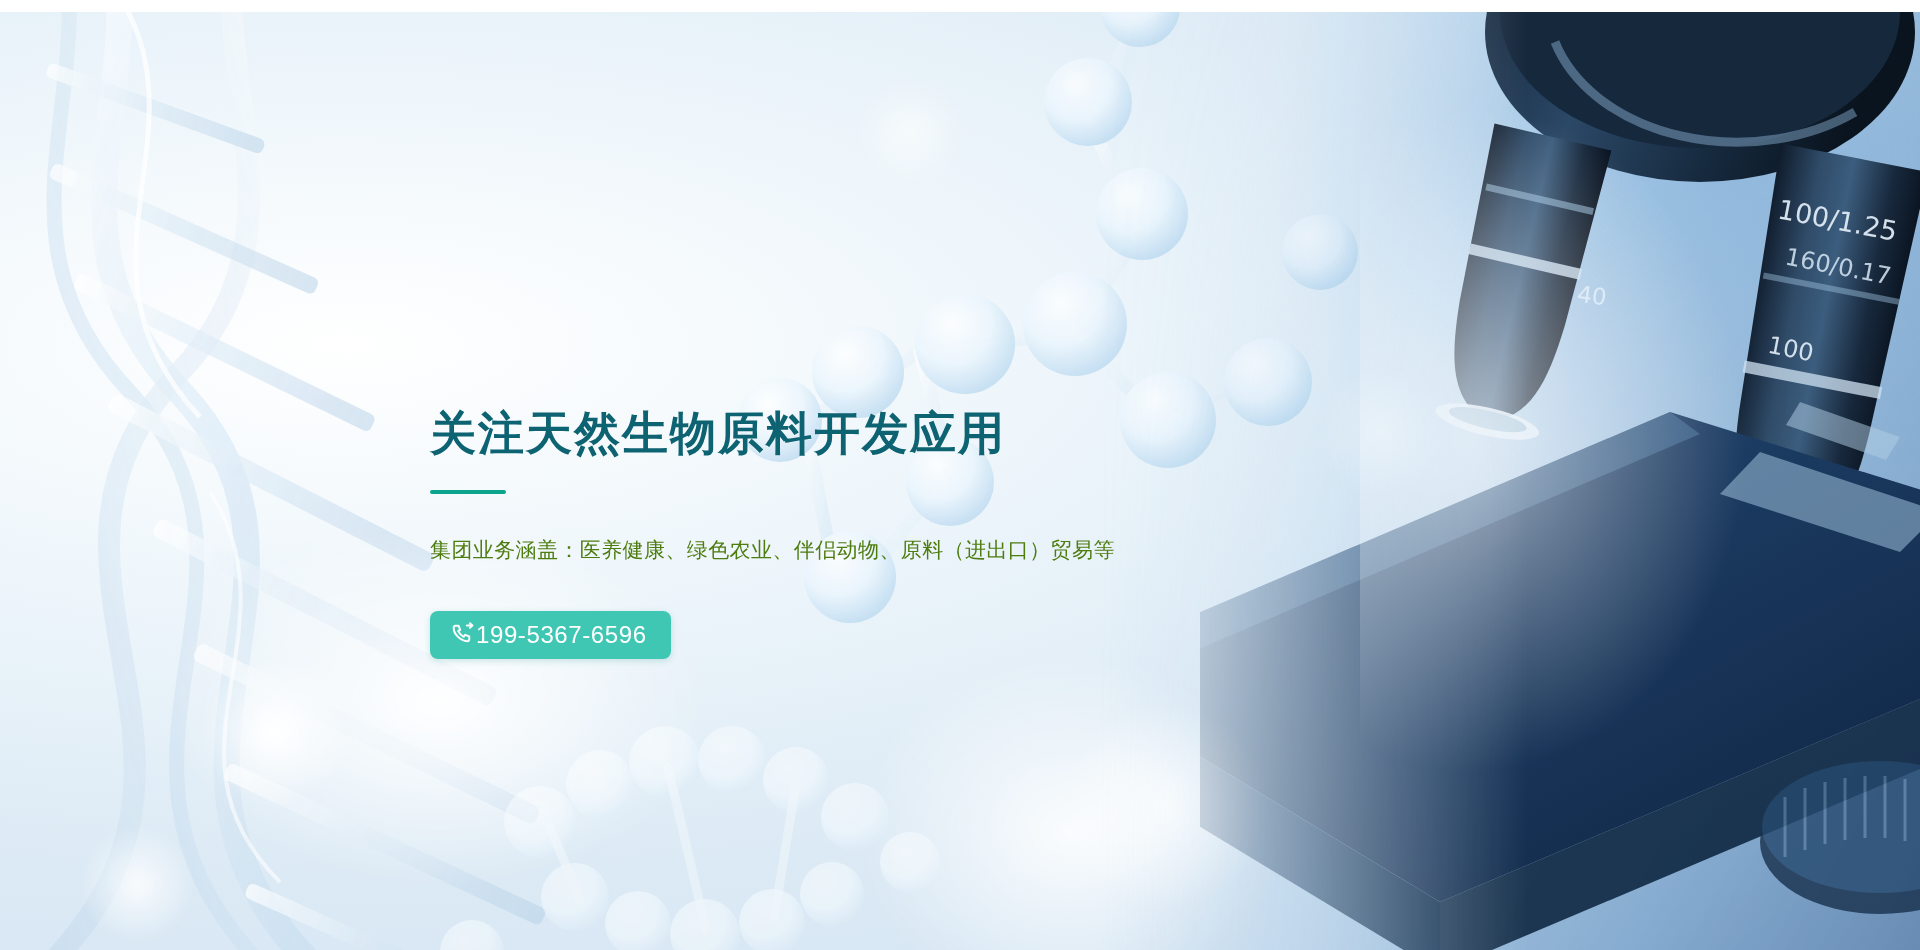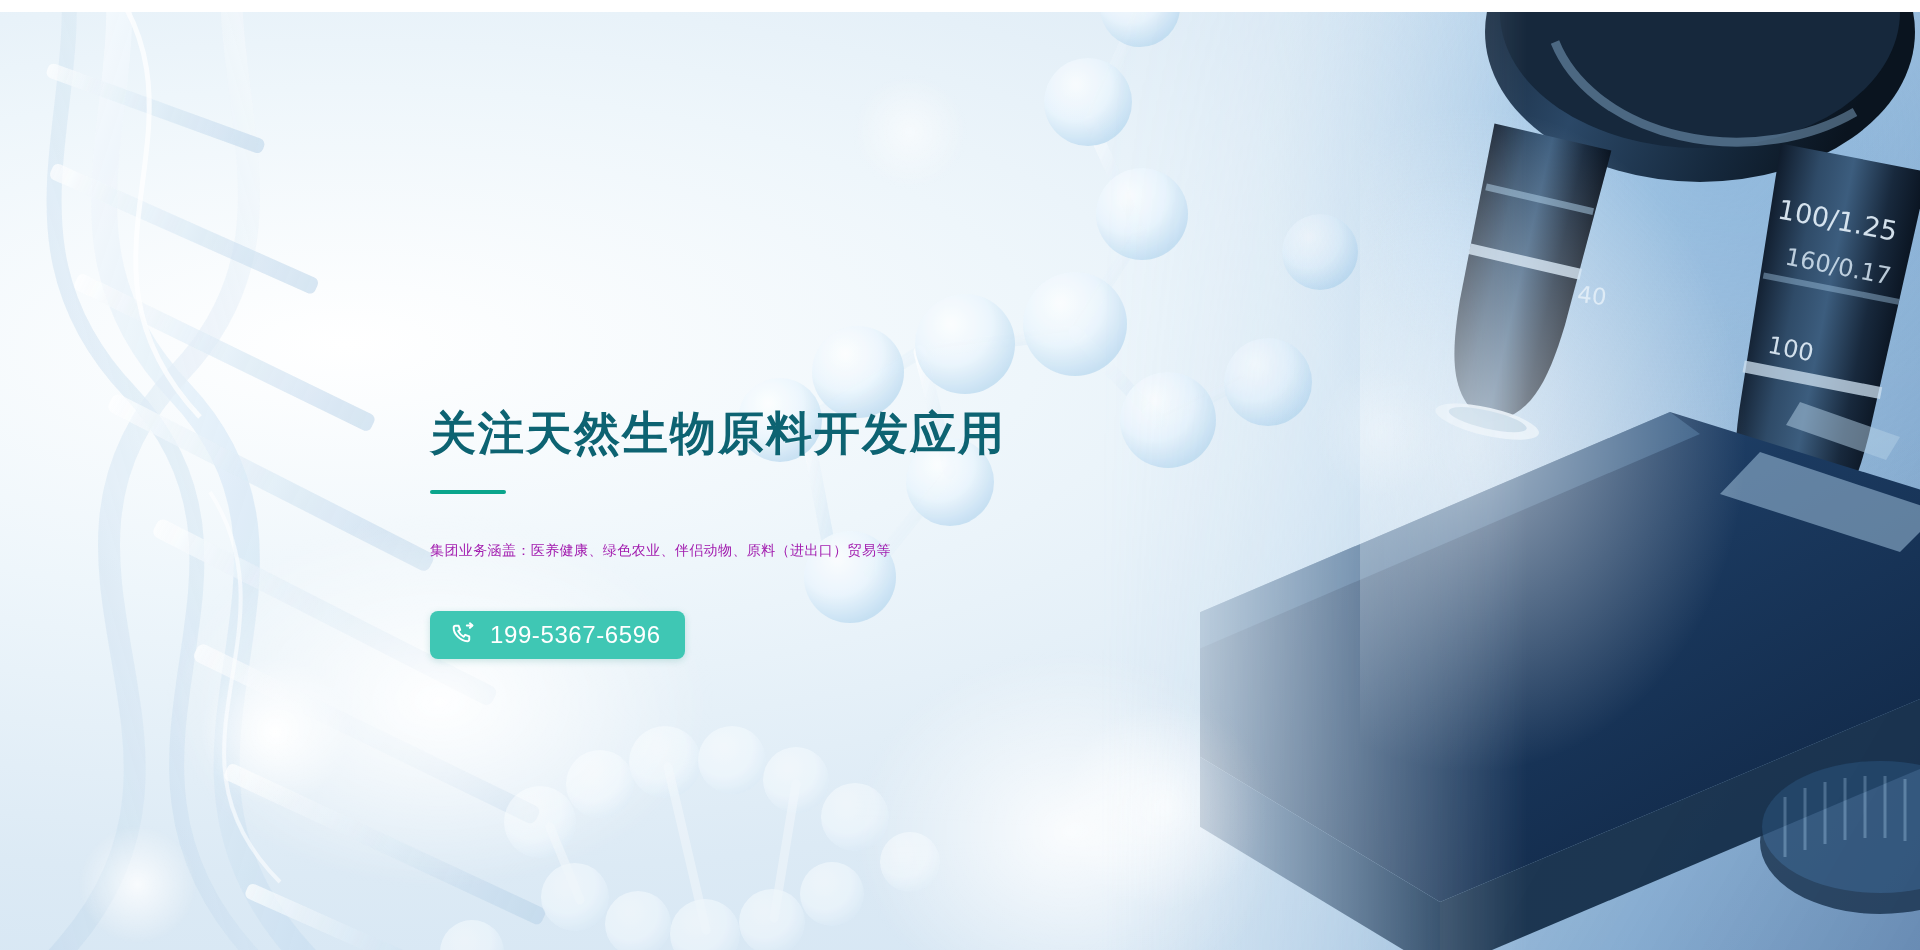--- a/index.html
+++ b/index.html
@@ -104,31 +104,31 @@
     text-shadow:0 1px 0 rgba(255,255,255,.35);
   }
   .divider {
     margin-top:30px;
     width:76px; height:4px;
     background:#0aa58c;
     border-radius:2px;
   }
   .subtitle {
     margin-top:37px;
-    font-size:14px;
+    font-size:21px;
     line-height:38px;
-    color:#a21caf;
+    color:#4d7c0f;
     letter-spacing:.4px;
     white-space:nowrap;
   }
   .phone-btn {
     margin-top:42px;
     display:inline-flex;
     align-items:center;
-    gap:14px;
+    gap:0;
     height:48px;
     padding:0 24px 0 21px;
     background:#3fc7b4;
     border-radius:8px;
     border:none;
     cursor:pointer;
     box-shadow:0 2px 7px rgba(40,150,135,.22);
   }
   .phone-ico { width:25px; height:25px; display:block; flex:0 0 auto; }
   .phone-num {

